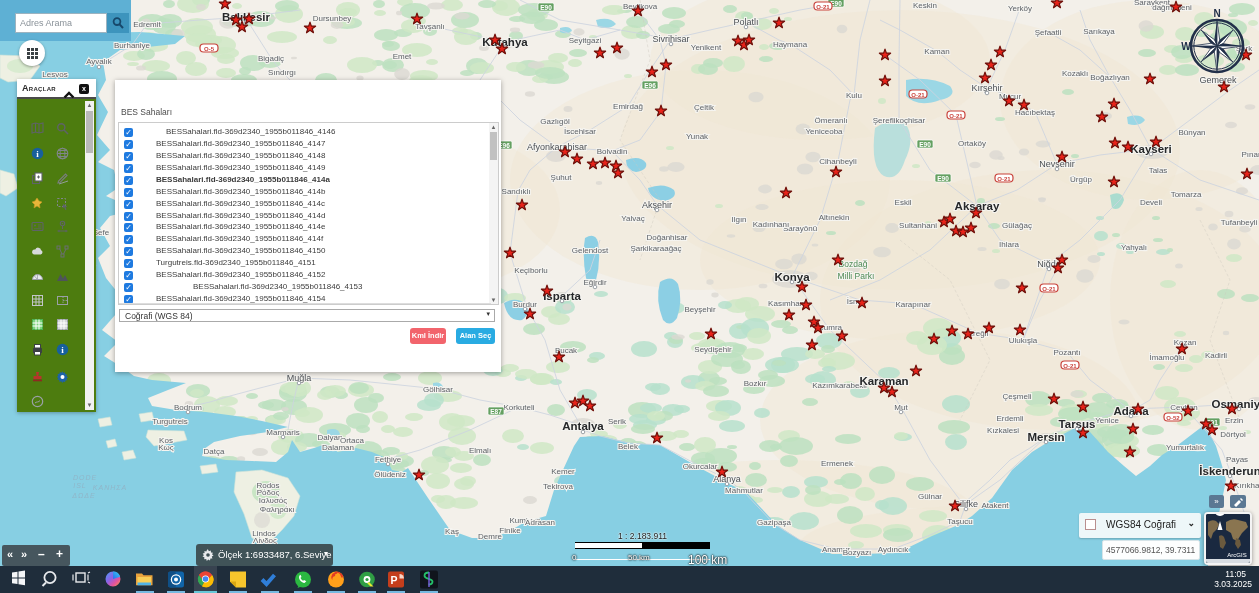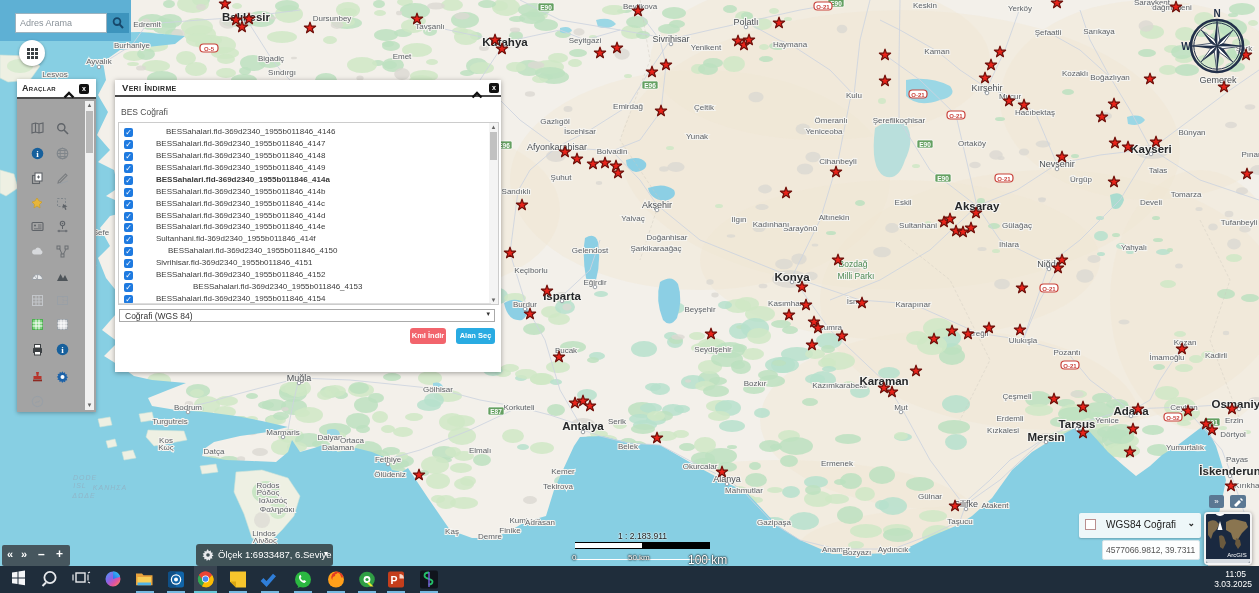--- a/index.html
+++ b/index.html
@@ -1160,21 +1160,21 @@
           <rect x="16" y="8" width="3" height="3"></rect>
 <rect x="8" y="12" width="3" height="3"></rect>
           <rect x="12" y="12" width="3" height="3"></rect>
           <rect x="16" y="12" width="3" height="3"></rect>
 <rect x="8" y="16" width="3" height="3"></rect>
           <rect x="12" y="16" width="3" height="3"></rect>
           <rect x="16" y="16" width="3" height="3"></rect>
 </g>
       </svg></div>
 
-<div style="position:absolute;left:17px;top:79px;width:79px;height:333px;background:#a3a3a3;box-shadow:0 1px 4px rgba(0,0,0,.3)">
+<div style="position:absolute;left:17px;top:79px;width:79px;height:333px;background:#4d7c0f;box-shadow:0 1px 4px rgba(0,0,0,.3)">
 <div style="position:absolute;left:0;top:0;width:79px;height:20px;background:#fff;border-bottom:2px solid #4a4a4a">
 <span class="hdr" style="position:absolute;left:5px;top:4px;font-size:9px">Araçlar</span>
 <span style="position:absolute;left:46px;top:6px"><svg width="12" height="8" viewBox="0 0 12 8">
             <path d="M1.5,6.5 L6,2 L10.5,6.5" fill="none" stroke="#111" stroke-width="2.4"></path>
           </svg></span>
 <span class="xbtn" style="left:62px;top:5px">x</span>
 </div>
 <div style="position:absolute;right:2px;top:22px;width:9px;height:309px;background:#f1f1f1">
 <div style="position:absolute;left:0;top:0;width:9px;height:9px;color:#666;font-size:6px;text-align:center;line-height:9px">▲</div>
 <div style="position:absolute;left:1px;top:10px;width:7px;height:42px;background:#b9b9b9"></div>
@@ -1273,28 +1273,21 @@
           <path d="M6.5,1.2 L7.3,3 9,2.3 9.3,4.2 11.2,4.4 10.4,6.1 12,7.2 10.5,8.4 11.3,10.2 9.4,10.4 9.1,12.3 7.4,11.4 6.2,12.9 5.3,11.2 3.5,11.9 3.3,10 1.4,9.8 2.3,8.1 0.8,6.9 2.3,5.8 1.6,4 3.5,3.8 3.8,1.9 5.5,2.8 Z" fill="#1d62a8"></path>
           <circle cx="6.5" cy="7" r="2" fill="#fff"></circle>
         </svg></div>
 <div style="position:absolute;left:14px;top:315px;"><svg width="13" height="13" viewBox="0 0 13 13">
           <circle cx="6.5" cy="6.5" r="5.2" fill="none" stroke="#9aa0a6" stroke-width="1.2"></circle>
           <path d="M4,8 C5,6.5 8,7.5 9,5.5" stroke="#9aa0a6" stroke-width="1" fill="none"></path>
         </svg></div>
 </div>
 
 <div style="position:absolute;left:115px;top:80px;width:386px;height:292px;background:#fff;box-shadow:0 1px 5px rgba(0,0,0,.35)">
-<div style="position:absolute;left:0;top:0;width:386px;height:17px;border-bottom:2px solid #4a4a4a">
-<span class="hdr" style="position:absolute;left:7px;top:2px;font-size:9.5px">Veri İndirme</span>
-<span style="position:absolute;left:356px;top:5px"><svg width="12" height="8" viewBox="0 0 12 8">
-            <path d="M1.5,6.5 L6,2 L10.5,6.5" fill="none" stroke="#111" stroke-width="2.4"></path>
-          </svg></span>
-<span class="xbtn" style="left:374px;top:3px">x</span>
-</div>
-<span style="position:absolute;left:6px;top:27px;font-size:8.5px;color:#4d4d4d">BES Coğrafi</span>
+<span style="position:absolute;left:6px;top:27px;font-size:8.5px;color:#4d4d4d">BES Sahaları</span>
 <div style="position:absolute;left:3px;top:42px;width:381px;height:183px;border:1px solid #ccc;background:#fff;overflow:hidden">
 <div style="position:absolute;left:5px;top:4.0px;height:11.93px;width:360px;">
 <span style="position:absolute;left:0;top:1px;width:9px;height:9px;background:#1e7ae0;border-radius:2px;color:#fff;font-size:8px;line-height:9px;text-align:center;">✓</span>
 <span style="position:absolute;left:32px;top:0;font-size:8px;color:#3c3c3c;padding-left:10px;">BESSahalari.fld-369d2340_1955b011846_4146</span>
         </div>
 <div style="position:absolute;left:5px;top:15.9px;height:11.93px;width:360px;">
 <span style="position:absolute;left:0;top:1px;width:9px;height:9px;background:#1e7ae0;border-radius:2px;color:#fff;font-size:8px;line-height:9px;text-align:center;">✓</span>
 <span style="position:absolute;left:32px;top:0;font-size:8px;color:#3c3c3c;">BESSahalari.fld-369d2340_1955b011846_4147</span>
         </div>
 <div style="position:absolute;left:5px;top:27.9px;height:11.93px;width:360px;">
@@ -1320,29 +1313,29 @@
 <div style="position:absolute;left:5px;top:87.5px;height:11.93px;width:360px;">
 <span style="position:absolute;left:0;top:1px;width:9px;height:9px;background:#1e7ae0;border-radius:2px;color:#fff;font-size:8px;line-height:9px;text-align:center;">✓</span>
 <span style="position:absolute;left:32px;top:0;font-size:8px;color:#3c3c3c;">BESSahalari.fld-369d2340_1955b011846_414d</span>
         </div>
 <div style="position:absolute;left:5px;top:99.4px;height:11.93px;width:360px;">
 <span style="position:absolute;left:0;top:1px;width:9px;height:9px;background:#1e7ae0;border-radius:2px;color:#fff;font-size:8px;line-height:9px;text-align:center;">✓</span>
 <span style="position:absolute;left:32px;top:0;font-size:8px;color:#3c3c3c;">BESSahalari.fld-369d2340_1955b011846_414e</span>
         </div>
 <div style="position:absolute;left:5px;top:111.4px;height:11.93px;width:360px;">
 <span style="position:absolute;left:0;top:1px;width:9px;height:9px;background:#1e7ae0;border-radius:2px;color:#fff;font-size:8px;line-height:9px;text-align:center;">✓</span>
-<span style="position:absolute;left:32px;top:0;font-size:8px;color:#3c3c3c;">Sultanhani.fld-369d2340_1955b011846_414f</span>
+<span style="position:absolute;left:32px;top:0;font-size:8px;color:#3c3c3c;">BESSahalari.fld-369d2340_1955b011846_414f</span>
         </div>
 <div style="position:absolute;left:5px;top:123.3px;height:11.93px;width:360px;">
 <span style="position:absolute;left:0;top:1px;width:9px;height:9px;background:#1e7ae0;border-radius:2px;color:#fff;font-size:8px;line-height:9px;text-align:center;">✓</span>
-<span style="position:absolute;left:32px;top:0;font-size:8px;color:#3c3c3c;margin-left:12px;">BESSahalari.fld-369d2340_1955b011846_4150</span>
+<span style="position:absolute;left:32px;top:0;font-size:8px;color:#3c3c3c;">BESSahalari.fld-369d2340_1955b011846_4150</span>
         </div>
 <div style="position:absolute;left:5px;top:135.2px;height:11.93px;width:360px;">
 <span style="position:absolute;left:0;top:1px;width:9px;height:9px;background:#1e7ae0;border-radius:2px;color:#fff;font-size:8px;line-height:9px;text-align:center;">✓</span>
-<span style="position:absolute;left:32px;top:0;font-size:8px;color:#3c3c3c;">Sivrihisar.fld-369d2340_1955b011846_4151</span>
+<span style="position:absolute;left:32px;top:0;font-size:8px;color:#3c3c3c;">Turgutreis.fld-369d2340_1955b011846_4151</span>
         </div>
 <div style="position:absolute;left:5px;top:147.2px;height:11.93px;width:360px;">
 <span style="position:absolute;left:0;top:1px;width:9px;height:9px;background:#1e7ae0;border-radius:2px;color:#fff;font-size:8px;line-height:9px;text-align:center;">✓</span>
 <span style="position:absolute;left:32px;top:0;font-size:8px;color:#3c3c3c;">BESSahalari.fld-369d2340_1955b011846_4152</span>
         </div>
 <div style="position:absolute;left:5px;top:159.1px;height:11.93px;width:360px;">
 <span style="position:absolute;left:0;top:1px;width:9px;height:9px;background:#1e7ae0;border-radius:2px;color:#fff;font-size:8px;line-height:9px;text-align:center;">✓</span>
 <span style="position:absolute;left:32px;top:0;font-size:8px;color:#3c3c3c;padding-left:37px;">BESSahalari.fld-369d2340_1955b011846_4153</span>
         </div>
 <div style="position:absolute;left:5px;top:171.0px;height:11.93px;width:360px;">

